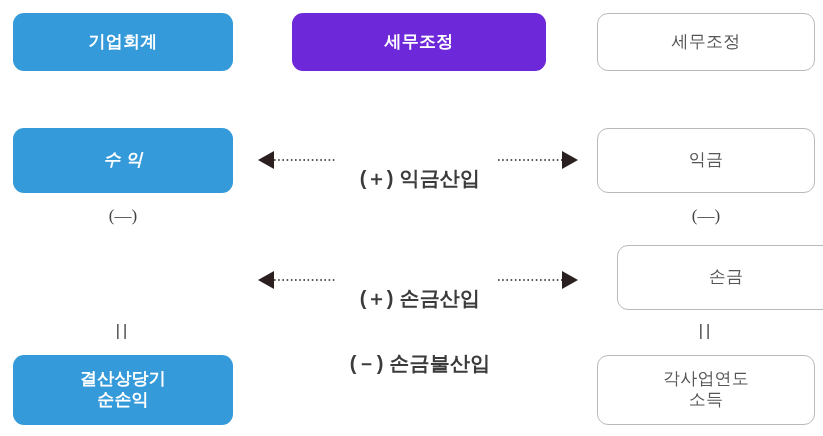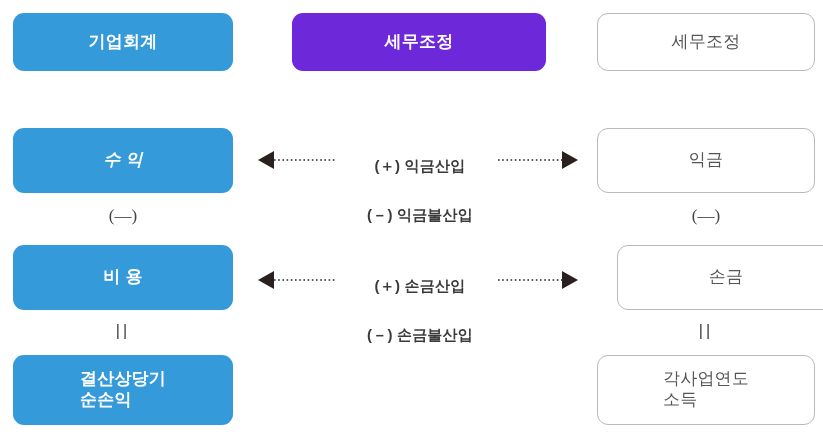--- a/index.html
+++ b/index.html
@@ -19,20 +19,21 @@
     height: 436px;
     background: #ffffff;
   }
 
   .box {
     position: absolute;
     box-sizing: border-box;
     display: flex;
     align-items: center;
     justify-content: center;
+    text-align: center;
     border-radius: 11px;
     font-size: 17px;
     font-weight: bold;
     line-height: 1.22;
     letter-spacing: 0.2px;
     white-space: pre-line;
   }
   .box.filled-light {
     background: #359ada;
     color: #ffffff;
@@ -67,21 +68,21 @@
   }
 
   .flow {
     position: absolute;
     display: block;
   }
   .flow-label {
     position: absolute;
     text-align: center;
     color: #3b3b3b;
-    font-size: 15px;
+    font-size: 20px;
     font-weight: bold;
     line-height: 1.62;
     white-space: pre-line;
     letter-spacing: 0.2px;
   }
 </style>
 </head>
 <body>
 
 <div id="canvas">
@@ -89,21 +90,20 @@
   <div class="box filled-light" style="left:13px; top:13px; width:220px; height:58px;">기업회계</div>
 
   <div class="box filled-dark" style="left:292px; top:13px; width:254px; height:58px;">세무조정</div>
 
   <div class="box outlined" style="left:597px; top:13px; width:218px; height:58px;">세무조정</div>
 
   <div class="box filled-light" style="left:13px; top:128px; width:220px; height:65px;font-style:italic;">수 익</div>
 
   <div class="op" style="left:13px; top:200px; width:220px; height:32px;">(—)</div>
 
-  <div class="box filled-light" style="left:13px; top:245px; width:220px; height:65px;">비 용</div>
 
   <div class="op eq" style="left:13px; top:316px; width:220px; height:30px;">||</div>
 
   <div class="box filled-light" style="left:13px; top:355px; width:220px; height:70px;">결산상당기
 순손익</div>
 
   <div class="box outlined" style="left:597px; top:128px; width:218px; height:65px;">익금</div>
 
   <div class="op" style="left:597px; top:200px; width:218px; height:32px;">(—)</div>
 
@@ -118,21 +118,20 @@
 
     <polygon points="8,20 24,11 24,29" fill="#2b2020"></polygon>
     <line x1="24" y1="20" x2="86" y2="20" stroke="#2b2020" stroke-width="1.6" stroke-dasharray="1.6 2.6"></line>
 
     <line x1="248" y1="20" x2="312" y2="20" stroke="#2b2020" stroke-width="1.6" stroke-dasharray="1.6 2.6"></line>
     <polygon points="328,20 312,11 312,29" fill="#2b2020"></polygon>
   </svg>
 
   <div class="flow-label" style="left:316px; top:130px; width:208px;">
     <div>(＋) 익금산입</div>
-    <div>(－) 익금불산입</div>
   </div>
 
   <svg class="flow" style="left:250px; top:260px;" width="340" height="40">
     <polygon points="8,20 24,11 24,29" fill="#2b2020"></polygon>
     <line x1="24" y1="20" x2="86" y2="20" stroke="#2b2020" stroke-width="1.6" stroke-dasharray="1.6 2.6"></line>
     <line x1="248" y1="20" x2="312" y2="20" stroke="#2b2020" stroke-width="1.6" stroke-dasharray="1.6 2.6"></line>
     <polygon points="328,20 312,11 312,29" fill="#2b2020"></polygon>
   </svg>
 
   <div class="flow-label" style="left:316px; top:250px; width:208px;text-align:center;">

